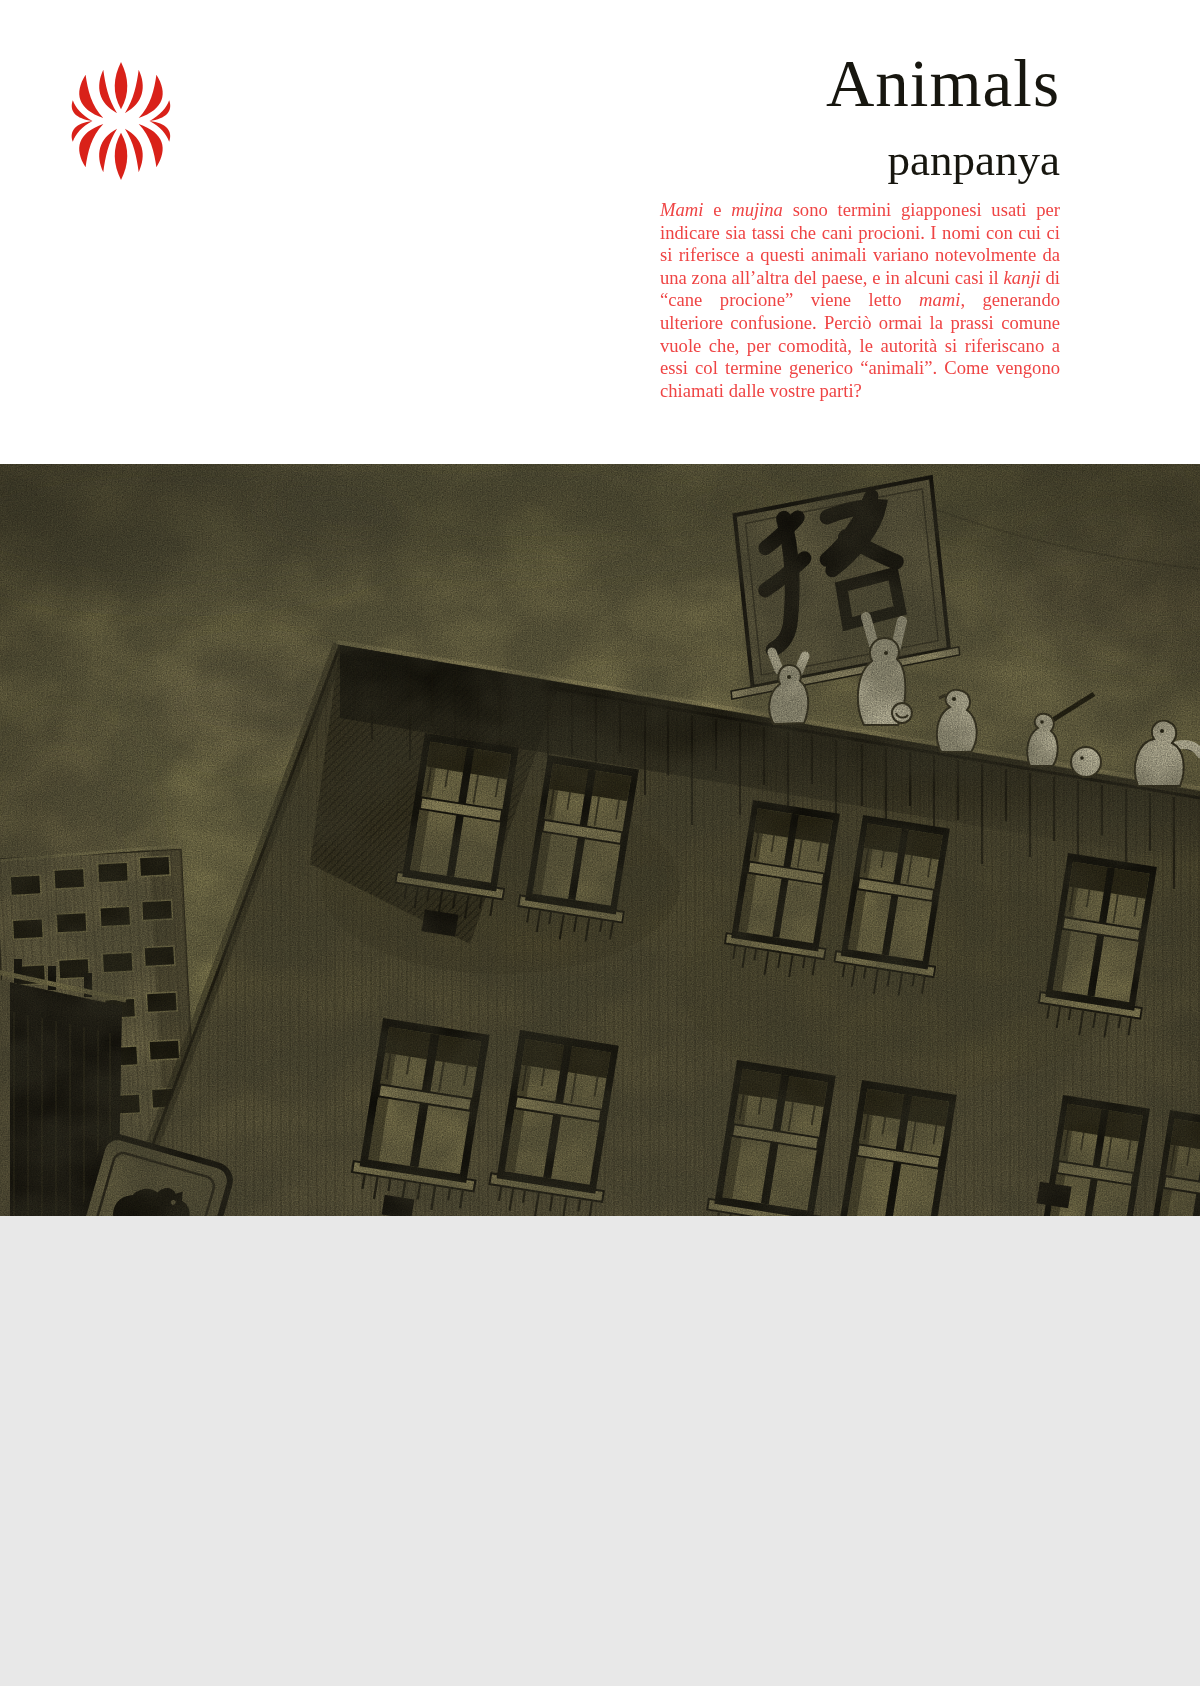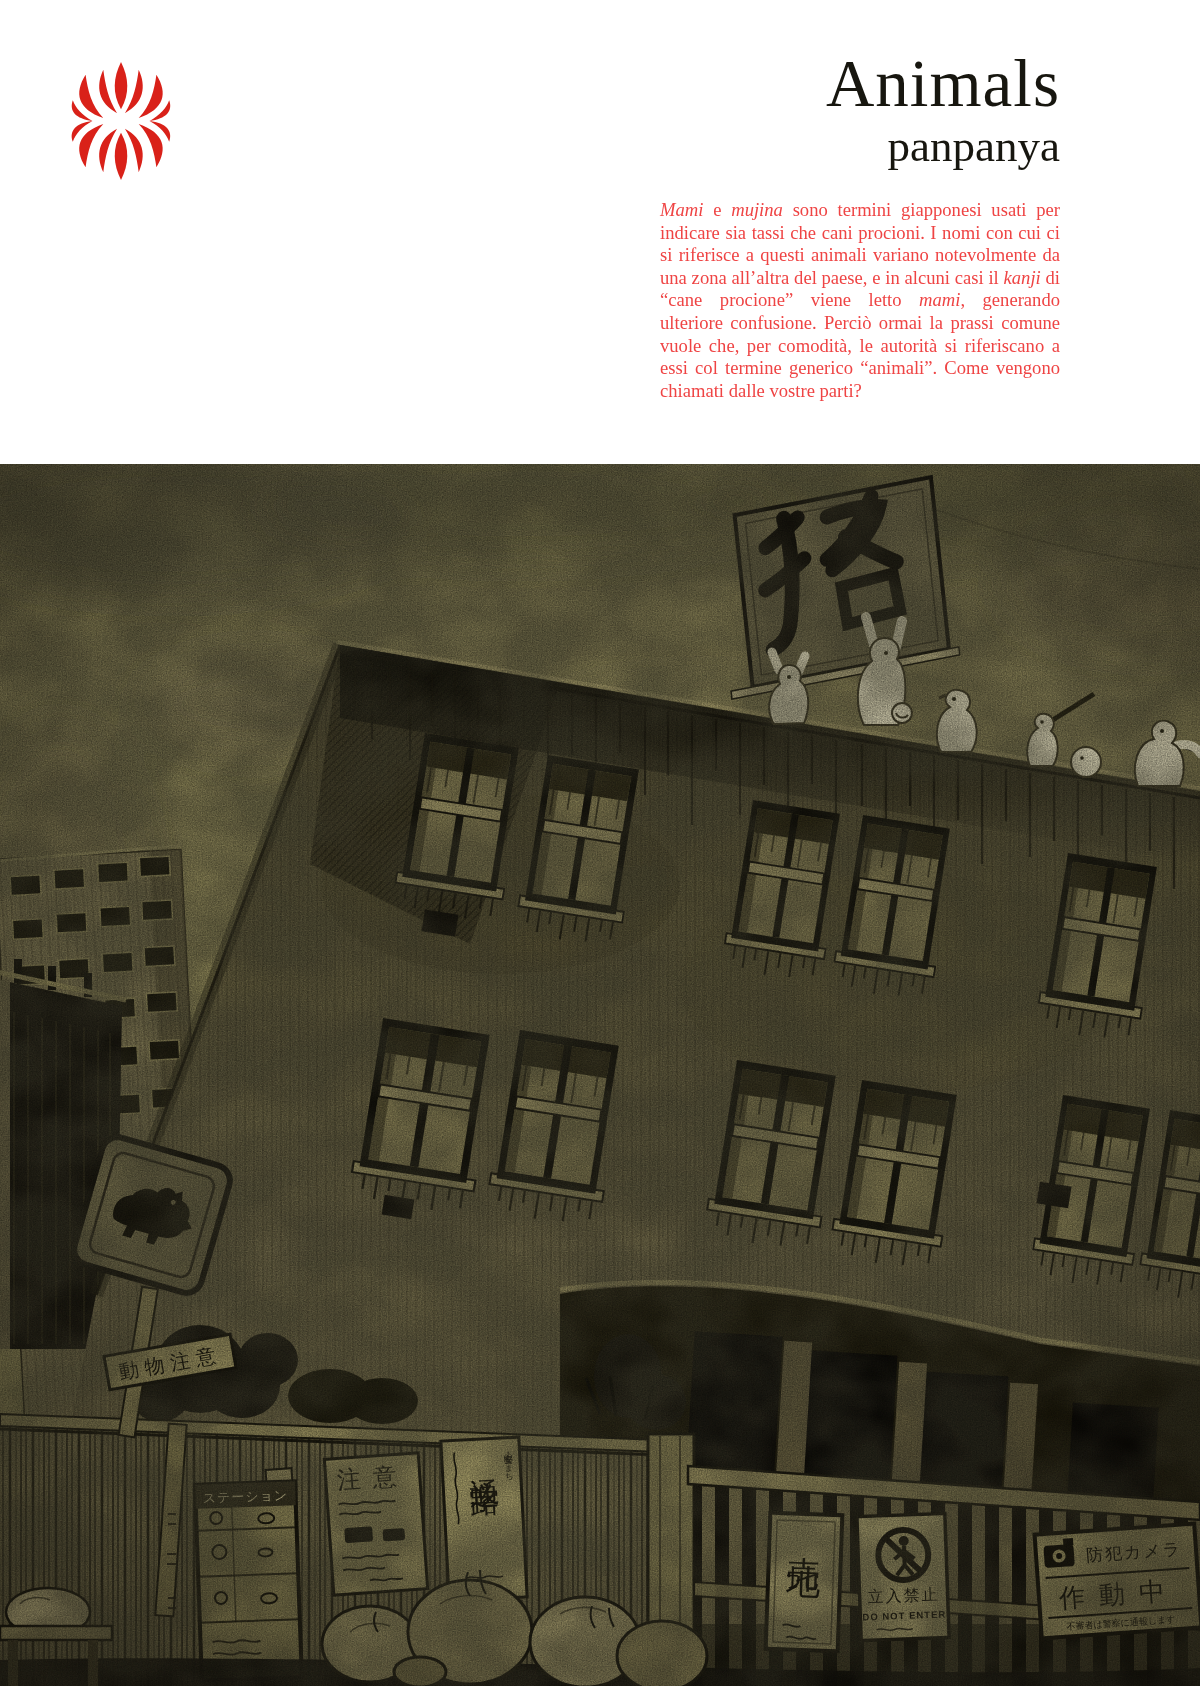--- a/index.html
+++ b/index.html
@@ -1,21 +1,21 @@
 <!DOCTYPE html>
 <html><head>
 <meta charset="utf-8">
 <style>
   html,body{margin:0;padding:0;background:#e8e8e8;}
-  .page{position:relative;width:1200px;height:1686px;background:#ffffff;margin:0 auto;
+  .page{position:relative;width:1200px;height:1216px;background:#ffffff;margin:0 auto;
         font-family:"Liberation Serif", serif;overflow:hidden;}
   .logo{position:absolute;left:62px;top:56px;width:118px;height:130px;}
   .masthead{position:absolute;top:50px;right:140px;text-align:right;color:#17160f;}
   .title{font-size:67px;line-height:1;margin:0;font-weight:normal;letter-spacing:1px;}
-  .author{font-size:45px;line-height:1;margin-top:7px;}
+  .author{font-size:45px;line-height:1;margin-top:21px;}
   .intro{position:absolute;left:660px;top:199px;width:400px;margin:0;
          font-size:18.6px;line-height:22.6px;text-align:justify;color:#ef4444;}
   .intro .it{font-style:italic;}
   .artwork{position:absolute;left:0;top:464px;width:1200px;height:1222px;margin:0;}
   .artwork svg{display:block;}
   text{font-family:"DejaVu Sans", sans-serif;}
   .latin{font-family:"Liberation Sans", sans-serif;}
 </style>
 </head>
 <body>

